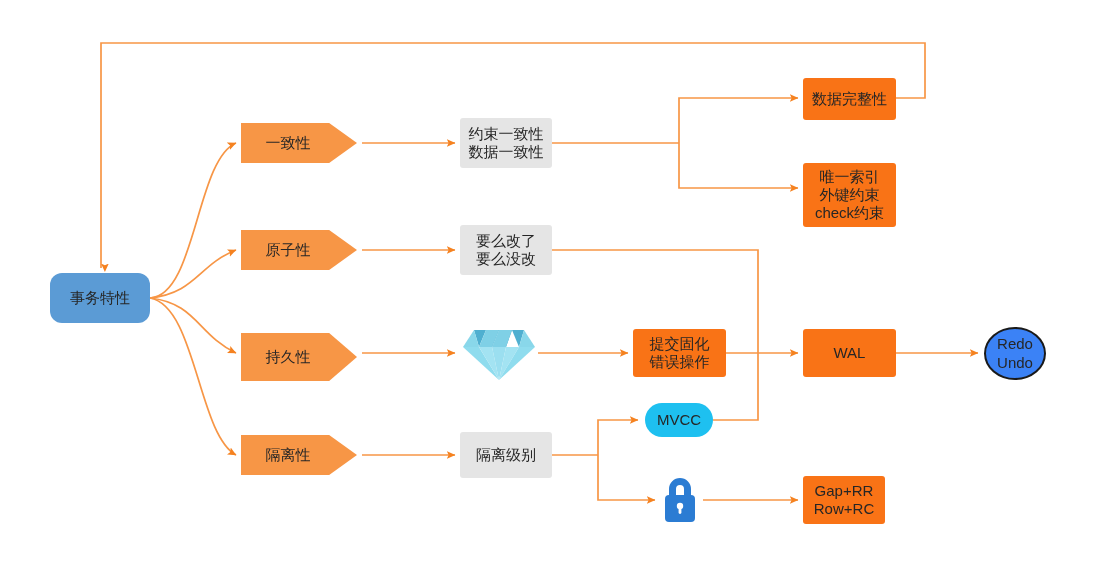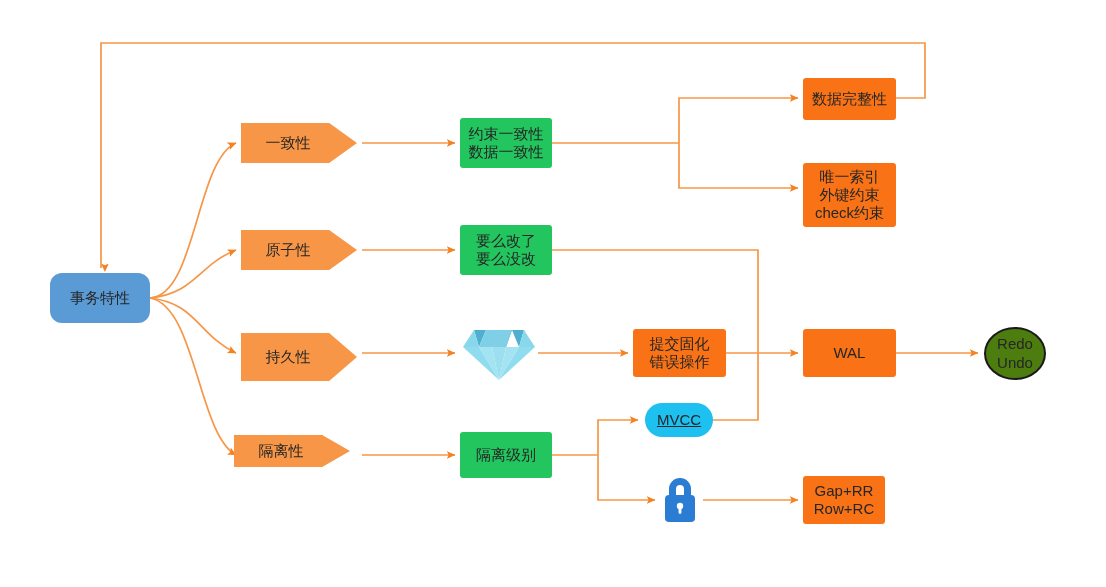--- a/index.html
+++ b/index.html
@@ -35,37 +35,36 @@
     line-height: 1.22;
     white-space: pre-line;
     z-index: 5;
   }
   .node-blue {
     background: #5B9BD5;
     border-radius: 12px;
     font-size: 15px;
   }
   .node-purple {
-    background: #22c55e;
+    background: #e5e5e5;
     border-radius: 3px;
     font-size: 15px;
   }
   .node-green {
     background: #f97316;
     border-radius: 3px;
     font-size: 15px;
   }
   .node-cyan {
     background: #1EC0F0;
     border-radius: 18px;
     font-size: 15px;
-    text-decoration: underline;
   }
   .node-ellipse {
-    background: #4d7c0f;
+    background: #3b82f6;
     border: 2.5px solid #1a1a1a;
     border-radius: 50%;
     font-size: 15px;
   }
   .node-chevron {
     background: #F79646;
     font-size: 15px;
     clip-path: polygon(0% 0%, 76% 0%, 100% 50%, 76% 100%, 0% 100%);
     padding-right: 22px;
   }
@@ -127,21 +126,21 @@
 
   <div class="node node-chevron" style="left:241px; top:230px; width:116px; height:40px;">
     <span>原子性</span>
   </div>
   <div class="node node-chevron" style="left:241px; top:123px; width:116px; height:40px;">
     <span>一致性</span>
   </div>
   <div class="node node-chevron" style="left:241px; top:333px; width:116px; height:48px;">
     <span>持久性</span>
   </div>
-  <div class="node node-chevron" style="left:234px; top:435px; width:116px; height:32px;">
+  <div class="node node-chevron" style="left:241px; top:435px; width:116px; height:40px;">
     <span>隔离性</span>
   </div>
 
   <div class="node node-purple" style="left:460px; top:118px; width:92px; height:50px;">
     <span>约束一致性
 数据一致性</span>
   </div>
   <div class="node node-purple" style="left:460px; top:225px; width:92px; height:50px;">
     <span>要么改了
 要么没改</span>

